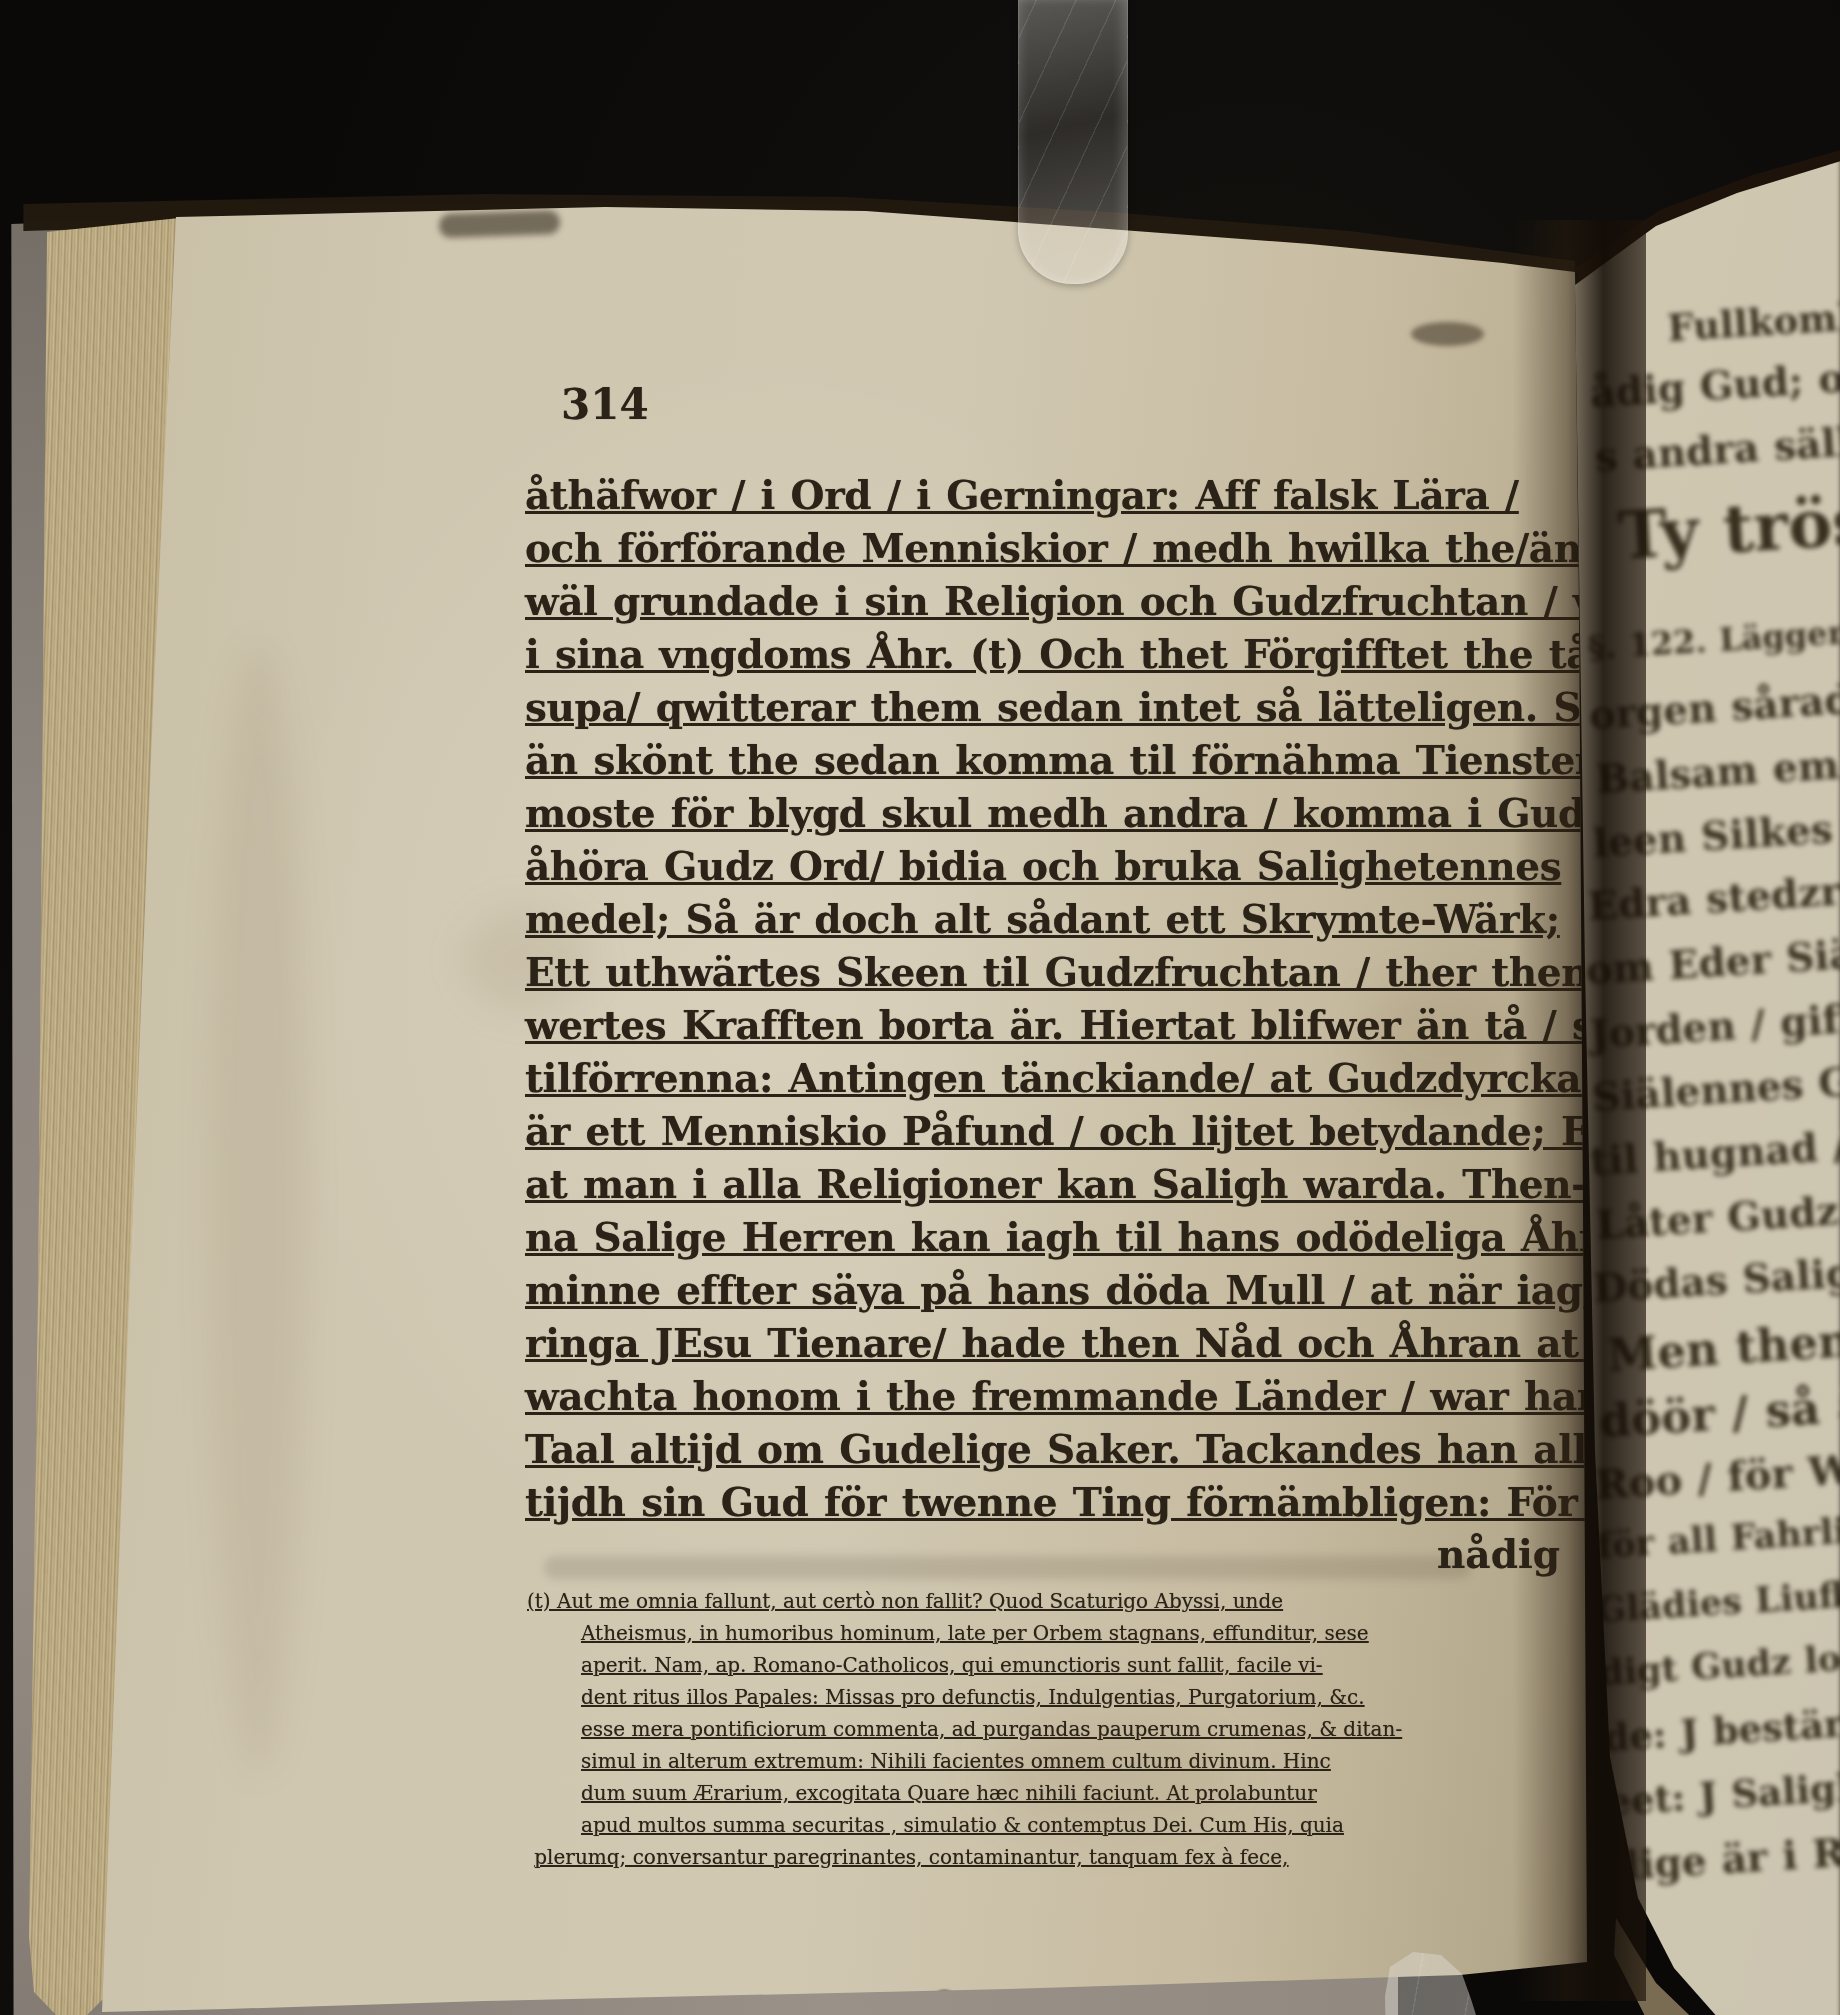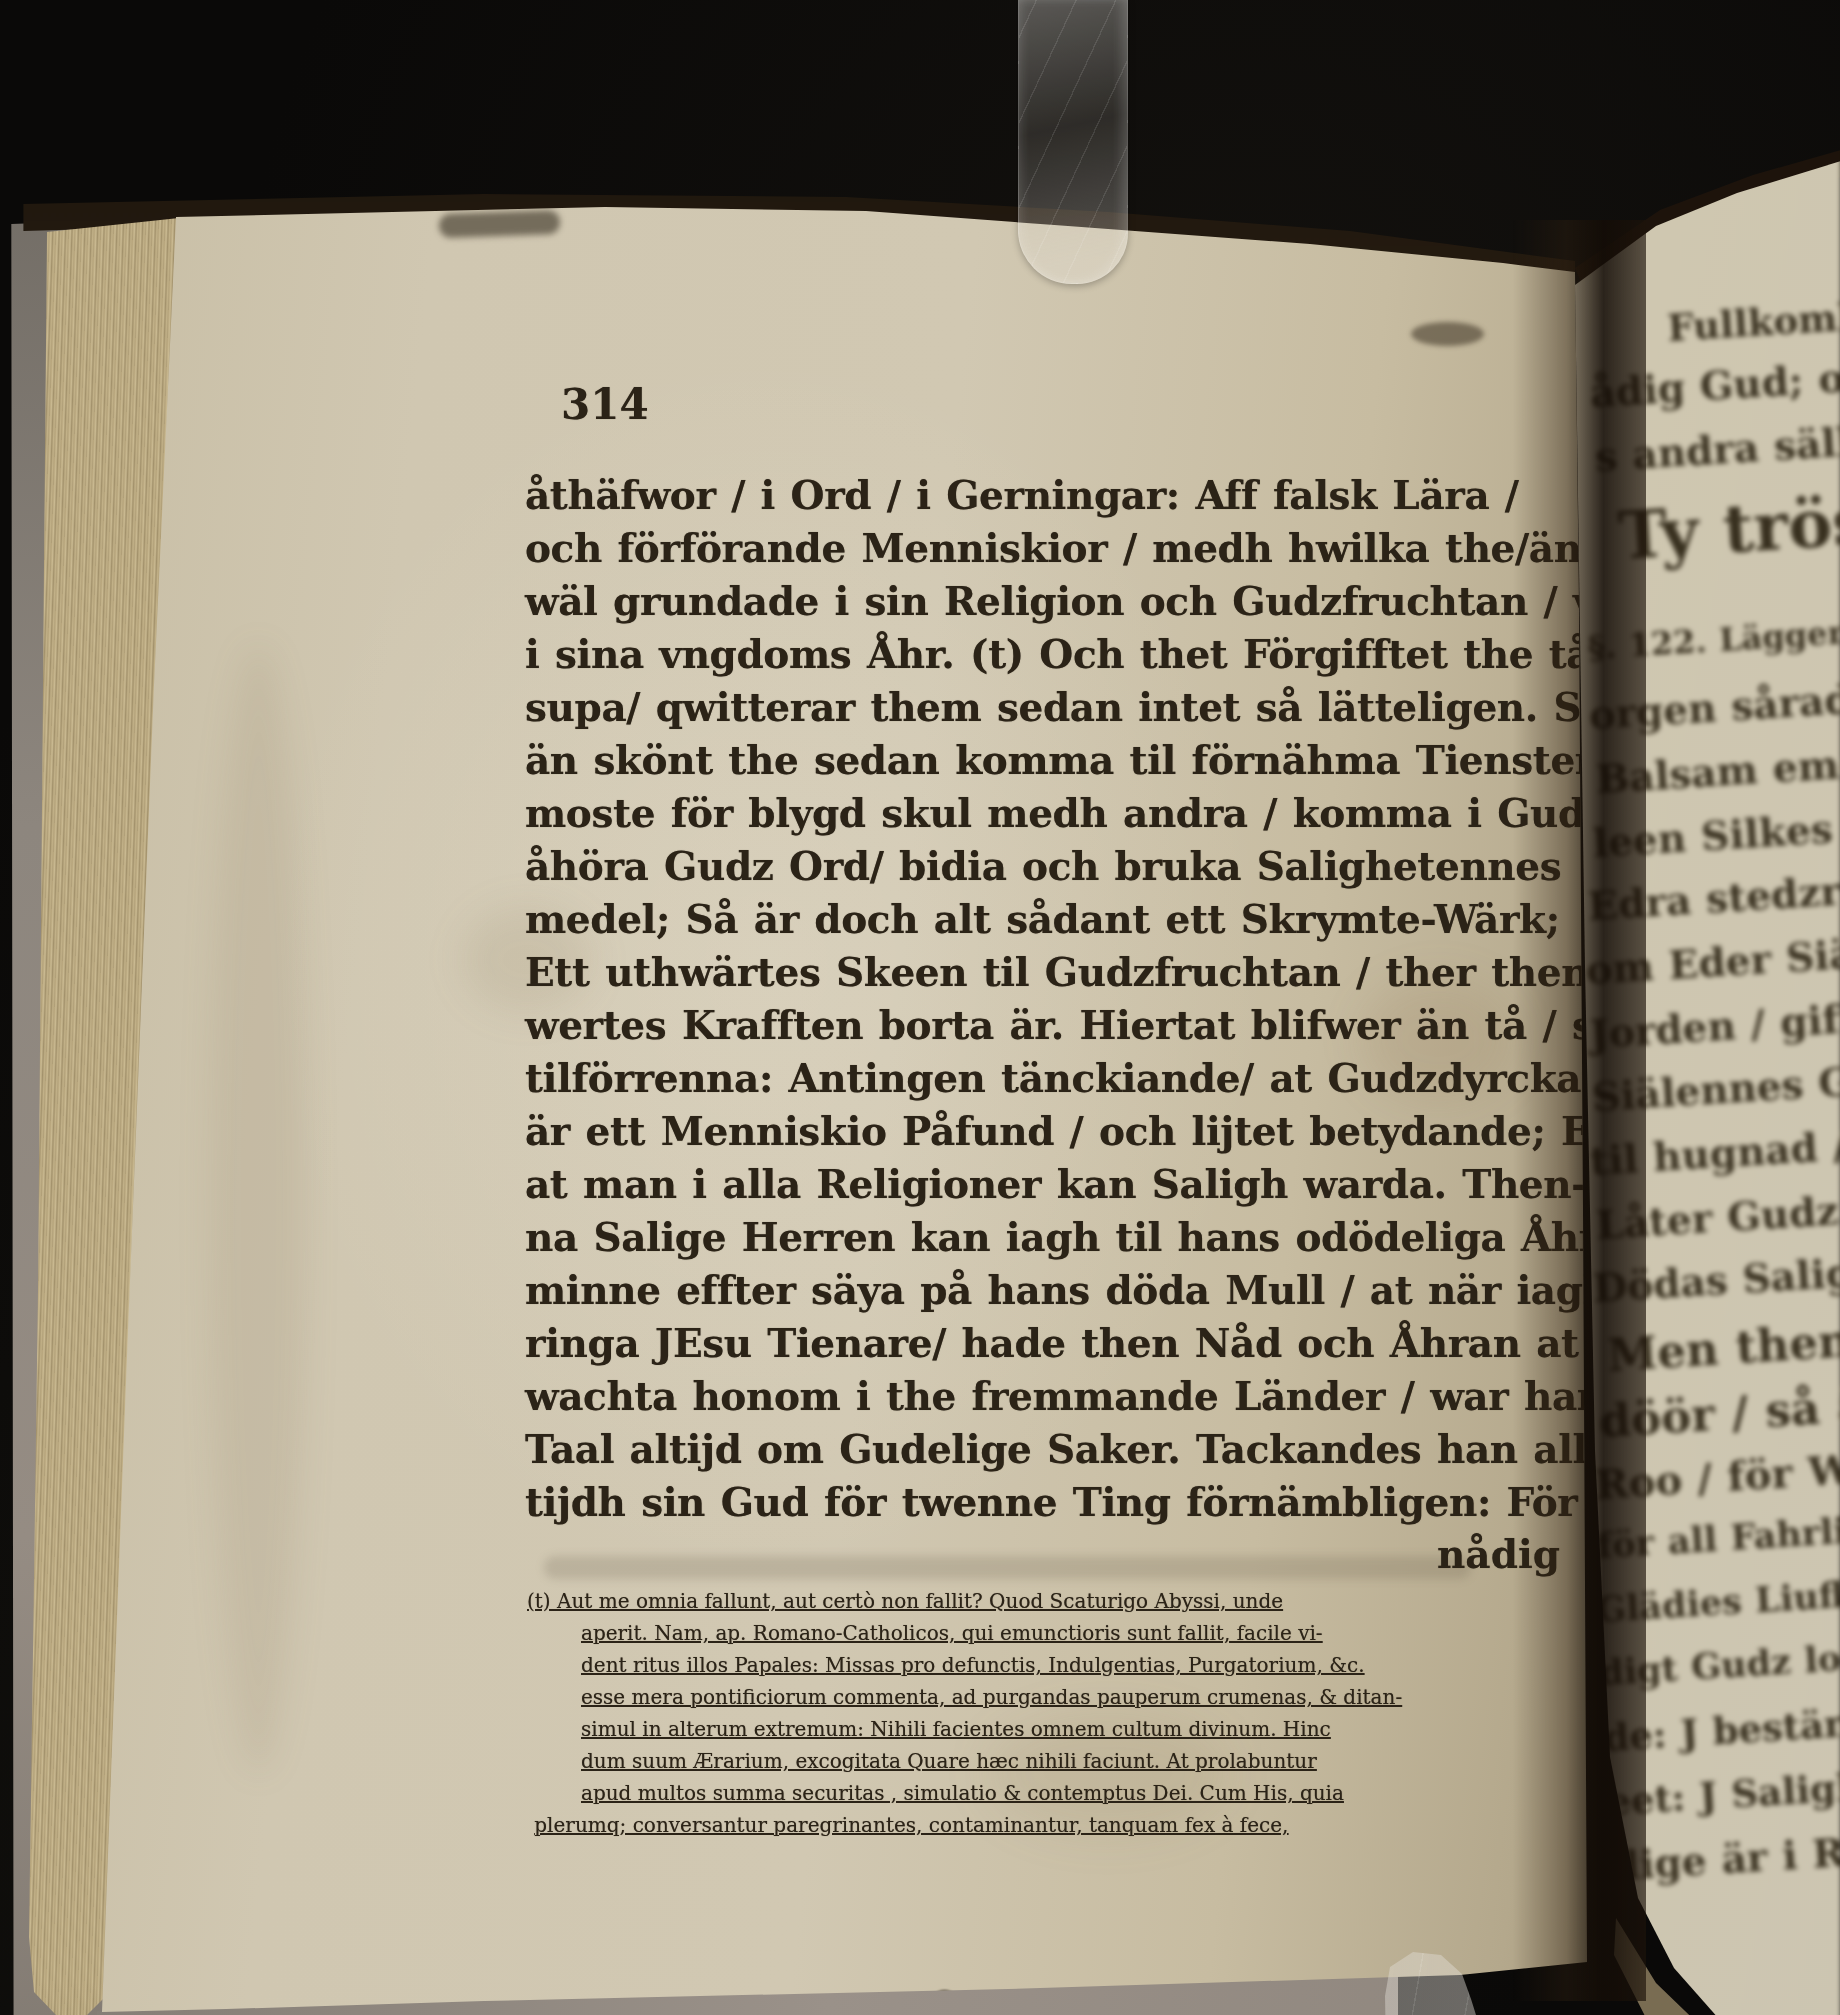--- a/index.html
+++ b/index.html
@@ -46,21 +46,21 @@
       linear-gradient(180deg, rgba(88,70,44,0.30) 0px, rgba(88,70,44,0) 38px),
       radial-gradient(ellipse 725px 887px at 766px 967px, rgba(255,250,238,0.16), rgba(0,0,0,0) 70%),
       linear-gradient(96deg,#c6bca2 0%,#d0c7b1 22%,#d1c8b2 48%,#c7bca1 68%,#b4a88c 82%,#9a8c6e 94%,#83755a 100%);
   }
   .stain { position:absolute; border-radius:50%; }
 
   
   .ink { color:#2b2317; text-shadow:0 0 0.8px rgba(43,35,23,0.55); }
   #page-number { left:521px; top:380px; font-size:42px; font-weight:700;margin-left:40px; }
   #running-header { left:822px; top:384px; width:435px; text-align:center; font-size:41px; font-weight:700; white-space:nowrap; }
-  #body-block { left:525px; top:469px; width:1042px; }
+  #body-block { left:525px; top:469px; width:1042px;text-decoration:underline; }
   .body-line { height:53px; line-height:53px; font-size:39px; font-weight:700; letter-spacing:-0.4px; word-spacing:2.4px; white-space:nowrap; }
   #catchword { left:1157px; top:1531px; width:403px; text-align:right; font-size:39px; font-weight:700; }
   #footnote-block { left:527px; top:1585px; width:1032px; color:#2e2718; }
   .fn-line { height:32px; line-height:32px; font-size:20px; padding-left:54px; white-space:nowrap;text-decoration:underline; }
   .fn-line:first-child { padding-left:0; }
   .fn-line:last-child { padding-left:7.3px; }
 
   
   #gutter-shadow {
     left:1513px; top:220px; width:133px; height:1781px;
@@ -138,20 +138,21 @@
         <div class="body-line">na Salige Herren kan iagh til hans odödeliga Åhre-</div>
         <div class="body-line">minne effter säya på hans döda Mull /  at när iagh/</div>
         <div class="body-line">ringa JEsu Tienare/ hade then Nåd och Åhran at vp-</div>
         <div class="body-line">wachta honom i the fremmande Länder / war hans</div>
         <div class="body-line">Taal altijd om Gudelige Saker.  Tackandes han all-</div>
         <div class="body-line">tijdh sin Gud för twenne Ting förnämbligen:  För en</div>
       </div>
     <div class="abs ink" id="catchword">nådig</div>
     <div class="abs" id="footnote-block">
         <div class="fn-line ink">(t) Aut me omnia fallunt, aut certò non fallit? Quod Scaturigo Abyssi, unde</div>
+        <div class="fn-line ink">Atheismus, in humoribus hominum, late per Orbem stagnans, effunditur, sese</div>
         <div class="fn-line ink">aperit.   Nam, ap. Romano-Catholicos, qui emunctioris sunt fallit, facile vi-</div>
         <div class="fn-line ink">dent ritus illos Papales:  Missas pro defunctis, Indulgentias, Purgatorium, &amp;c.</div>
         <div class="fn-line ink">esse mera pontificiorum commenta, ad purgandas pauperum crumenas, &amp; ditan-</div>
         <div class="fn-line ink">simul in alterum extremum:    Nihili facientes omnem cultum divinum.    Hinc</div>
         <div class="fn-line ink">dum suum Ærarium, excogitata    Quare hæc nihili faciunt.    At prolabuntur</div>
         <div class="fn-line ink">apud multos summa securitas , simulatio &amp; contemptus Dei.  Cum His, quia</div>
         <div class="fn-line ink">plerumq; conversantur paregrinantes,  contaminantur, tanquam fex à fece,</div>
       </div>
   </div>
 

